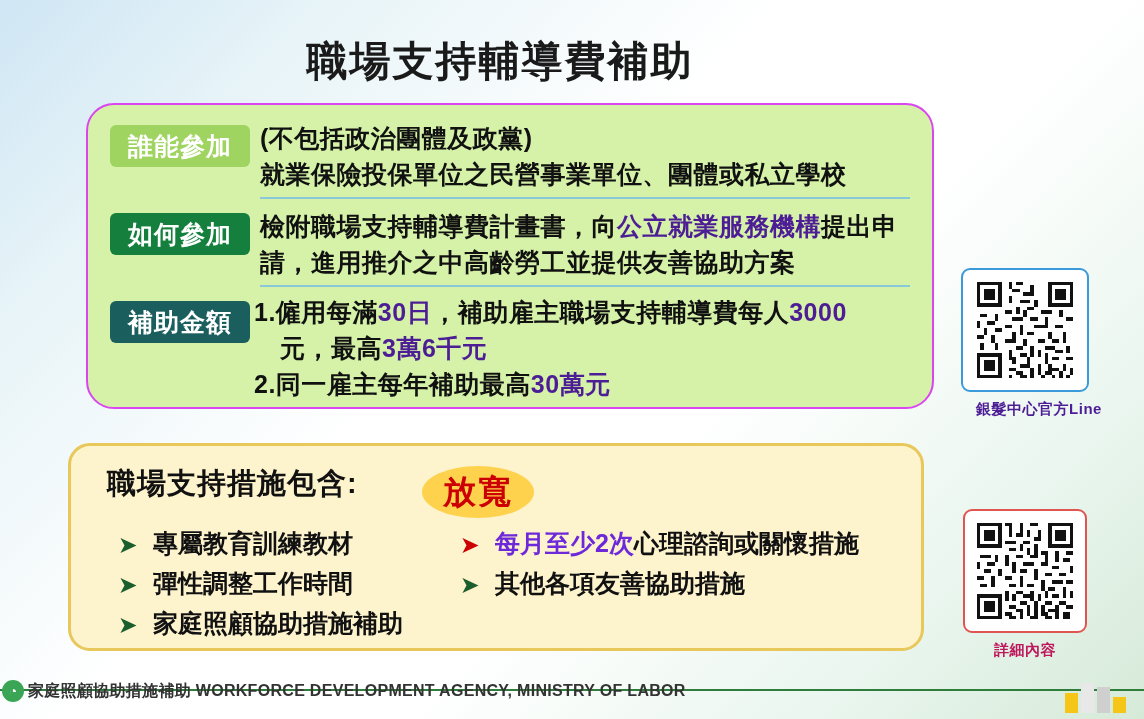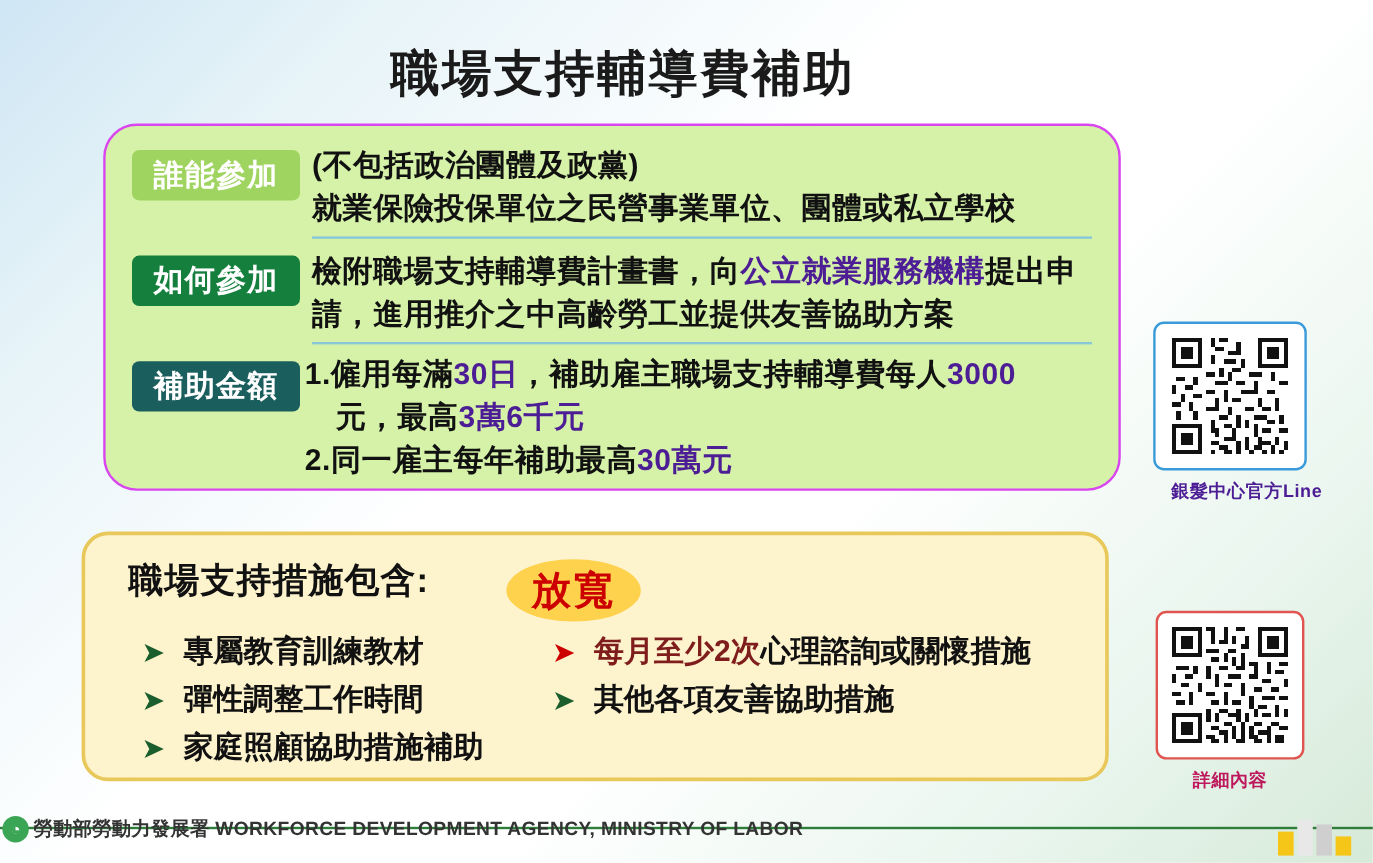--- a/index.html
+++ b/index.html
@@ -22,21 +22,20 @@
   .title {
     position: absolute;
     top: 34px;
     left: 0;
     width: 1000px;
     text-align: center;
     font-size: 41px;
     font-weight: bold;
     color: #1a1a1a;
     letter-spacing: 2px;
-    padding-left: 19px;
   }
 
   
   .green-panel {
     position: absolute;
     left: 86px;
     top: 103px;
     width: 848px;
     height: 306px;
     background: #d5f2a8;
@@ -137,21 +136,21 @@
   .bullets-right { left: 390px; top: 78px; width: 440px; }
   .bullet-item { display: flex; align-items: baseline; }
   .arrow {
     color: #1b5e2e;
     font-size: 21px;
     width: 34px;
     display: inline-block;
     flex: 0 0 34px;
   }
   .arrow-red { color: #cc0000; }
-  .red { color: #7f1d1d; margin-top: 48px; }
+  .red { color: #6d28d9; margin-top: 48px; }
 
   
   .qr-box {
     position: absolute;
     background: #ffffff;
     box-sizing: border-box;
   }
   .qr-1 {
     left: 961px;
     top: 268px;
@@ -482,21 +481,21 @@
         <rect x="21" y="27" width="1" height="1"></rect>
           <rect x="25" y="27" width="2" height="1"></rect>
       </g>
     </svg>
   </div>
   <div class="qr-caption cap-2">詳細內容</div>
 
   <div class="footer-line"></div>
   <div class="footer">
     <div class="footer-logo">◔</div>
-    <div class="footer-text">勞動部勞動力發展署 WORKFORCE DEVELOPMENT AGENCY, MINISTRY OF LABOR</div>
+    <div class="footer-text">家庭照顧協助措施補助 WORKFORCE DEVELOPMENT AGENCY, MINISTRY OF LABOR</div>
   </div>
   <div class="footer-mark">
     <span class="fm fm1"></span>
     <span class="fm fm2"></span>
     <span class="fm fm3"></span>
     <span class="fm fm4"></span>
   </div>
 
 </div>
 

